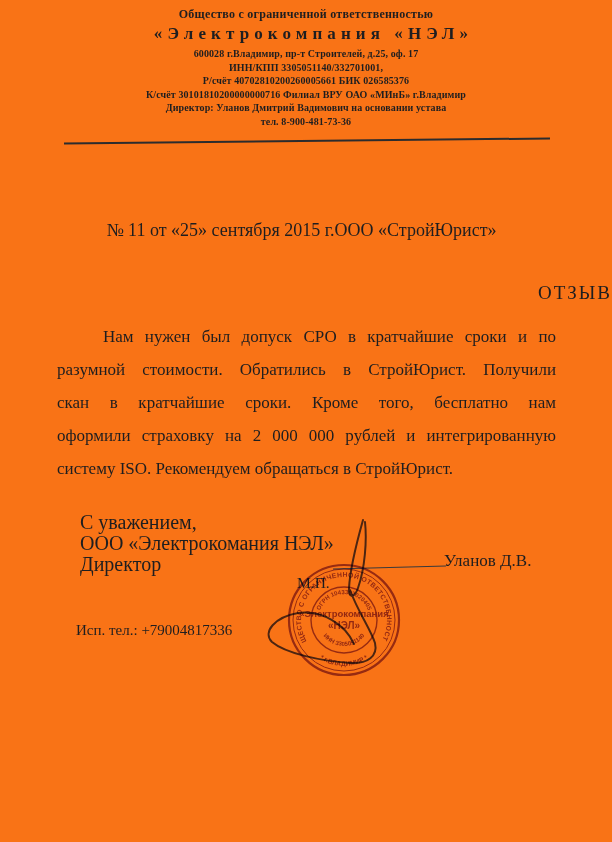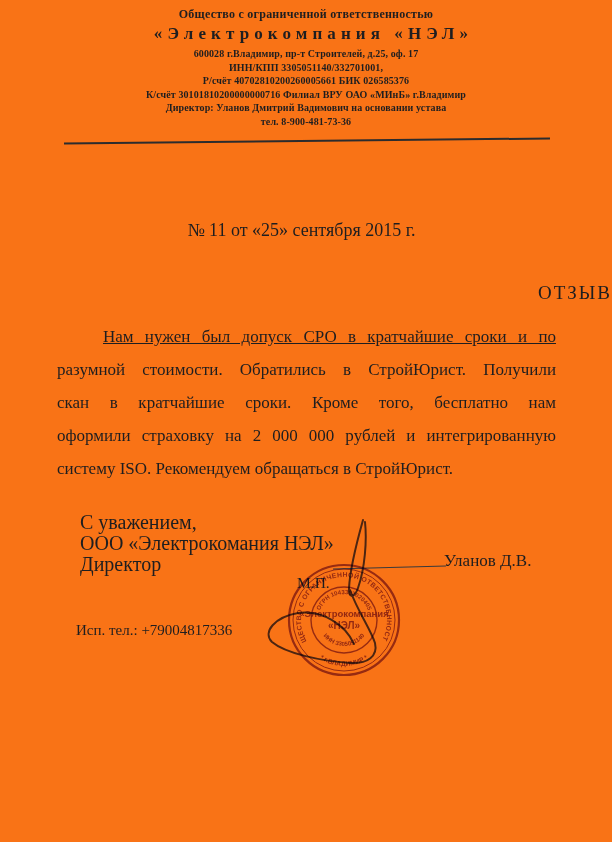--- a/index.html
+++ b/index.html
@@ -31,21 +31,21 @@
   .title {
     position:absolute; top:282px; left:0; right:0;
     text-align:right; font-size:19px; letter-spacing:2px;
   }
   
   .body-text {
     position:absolute; top:320px; left:57px; width:499px;
     font-size:17px; line-height:33px;
   }
   .body-text .bline { text-align:justify; text-align-last:justify; }
-  .body-text .bline:first-child { padding-left:46px;text-decoration:underline; }
+  .body-text .bline:first-child { padding-left:46px; }
   .body-text .bline.last { text-align-last:left; }
   
   .sigblock { position:absolute; top:512px; left:80px; font-size:20px; line-height:21px; }
   .sig-line {
     position:absolute; top:567px; left:333px; width:113px; height:0;
     border-top:1.5px solid #3a3a3c; transform:rotate(-1.4deg);
   }
   .sig-name { position:absolute; top:551px; left:444px; font-size:17px; }
   .mp { position:absolute; top:574px; left:297px; font-size:15.5px; }
   .contact { position:absolute; top:622px; left:76px; font-size:15px; }
@@ -67,20 +67,21 @@
     <div class="lh-line">Р/счёт 40702810200260005661   БИК 026585376</div>
     <div class="lh-line">К/счёт 30101810200000000716 Филиал ВРУ ОАО «МИнБ» г.Владимир</div>
     <div class="lh-line">Директор: Уланов Дмитрий Вадимович на основании устава</div>
     <div class="lh-line">тел. 8-900-481-73-36</div>
   </div>
 
   <div class="rule"></div>
 
   <div class="refrow">
     <span>№ 11 от «25» сентября 2015 г.</span>
+    <span>ООО «СтройЮрист»</span>
   </div>
 
   <div class="title">ОТЗЫВ</div>
 
   <div class="body-text">
     <div class="bline">Нам нужен был допуск СРО в кратчайшие сроки и по</div>
     <div class="bline">разумной стоимости. Обратились в СтройЮрист. Получили</div>
     <div class="bline">скан в кратчайшие сроки. Кроме того, бесплатно нам</div>
     <div class="bline">оформили страховку на 2 000 000 рублей и интегрированную</div>
     <div class="bline last">систему ISO. Рекомендуем обращаться в СтройЮрист.</div>

